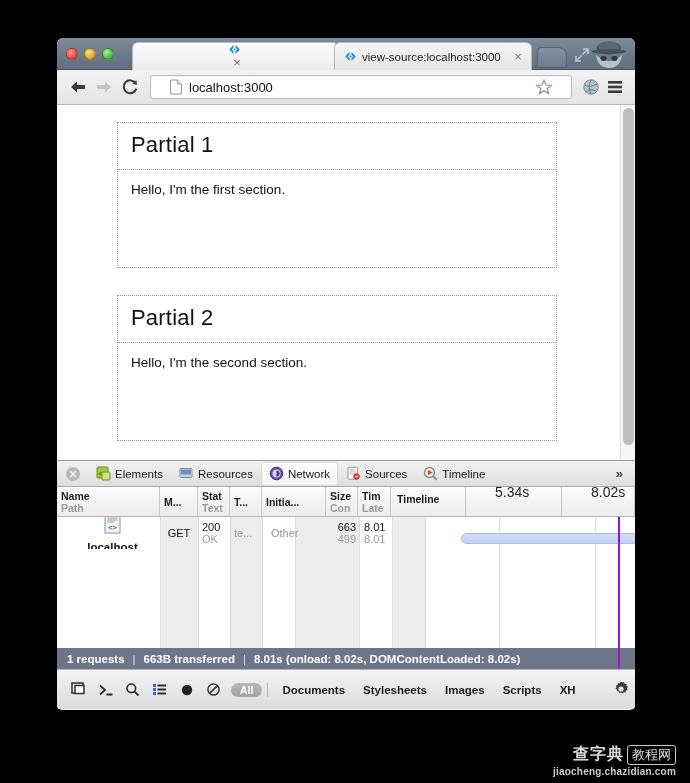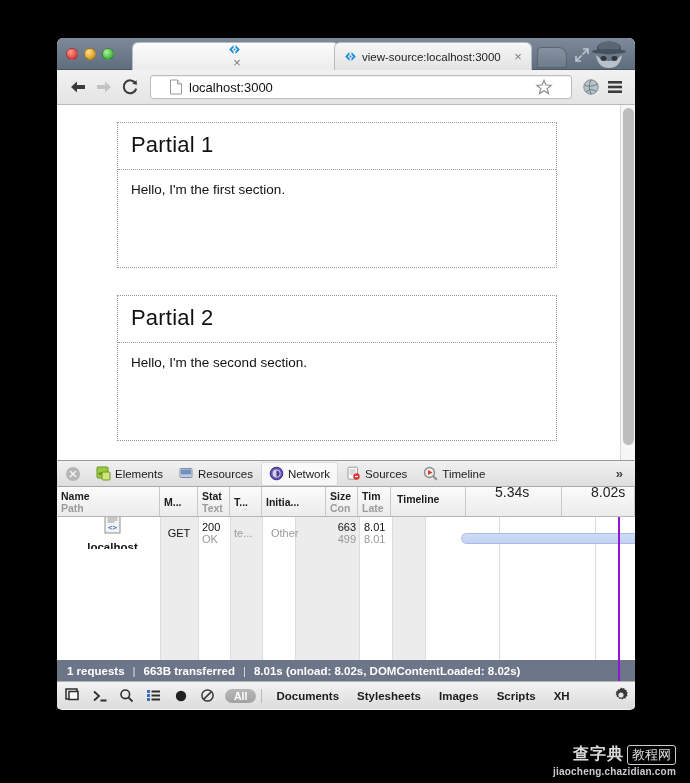--- a/index.html
+++ b/index.html
@@ -151,23 +151,23 @@
   .purple-line { position: absolute; top: 0; bottom: 0; width: 2px; background: #9315d6; }
 
   .net-status {
     height: 21px; background: #6d7588; color: #fff;
     display: flex; align-items: center; padding-left: 10px;
     font-size: 11.5px; font-weight: bold; position: relative;
   }
   .net-status .sep { margin: 0 8px; font-weight: normal; opacity: .75; }
 
   .filterbar {
-    height: 28px; background: linear-gradient(#f3f3f3,#dcdcdc);
+    height: 40px; background: linear-gradient(#f3f3f3,#dcdcdc);
     border-top: 1px solid #b3b3b3;
-    display: flex; align-items: center; gap: 0; padding: 0 2px; position: relative;
+    display: flex; align-items: center; gap: 0; padding: 0 8px; position: relative;
   }
   .fb-ico { width: 27px; height: 22px; display: flex; align-items: center; justify-content: center; }
   .fb-sep { width: 1px; height: 14px; background: #b9b9b9; margin: 0 5px; }
   .pill {
     background: linear-gradient(#b8b8b8,#a2a2a2); color: #fff;
     border-radius: 9px; padding: 1px 9px; font-size: 10.5px; font-weight: bold;
     margin-left: 4px;
   }
   .fb-label { font-size: 11.5px; font-weight: bold; color: #1c1c1c; padding: 0 9px; white-space: nowrap; }
   .fb-gear { position: absolute; right: 3px; width: 20px; height: 20px; }

